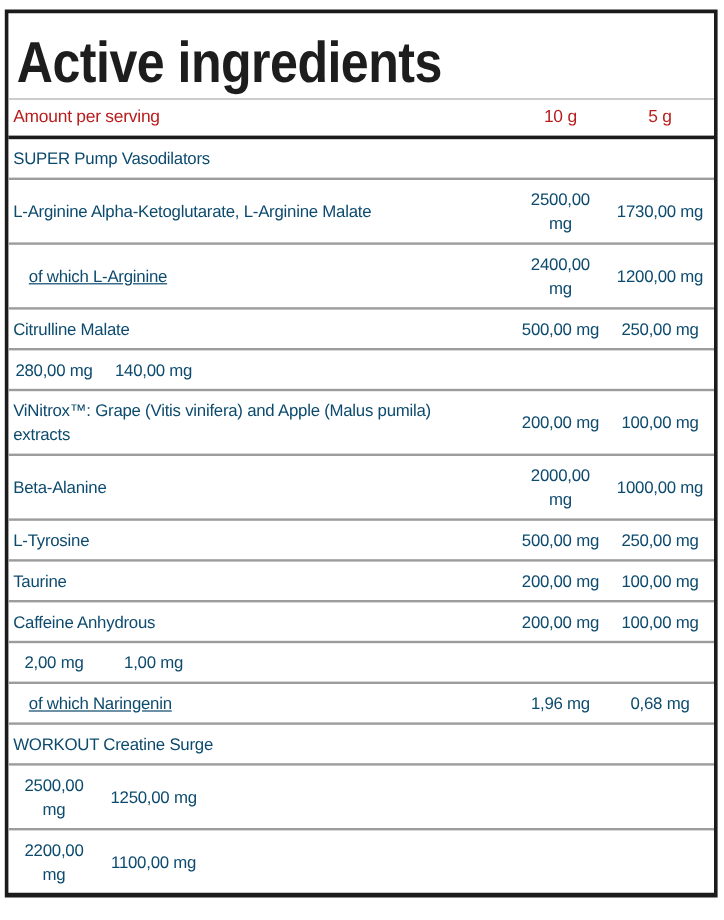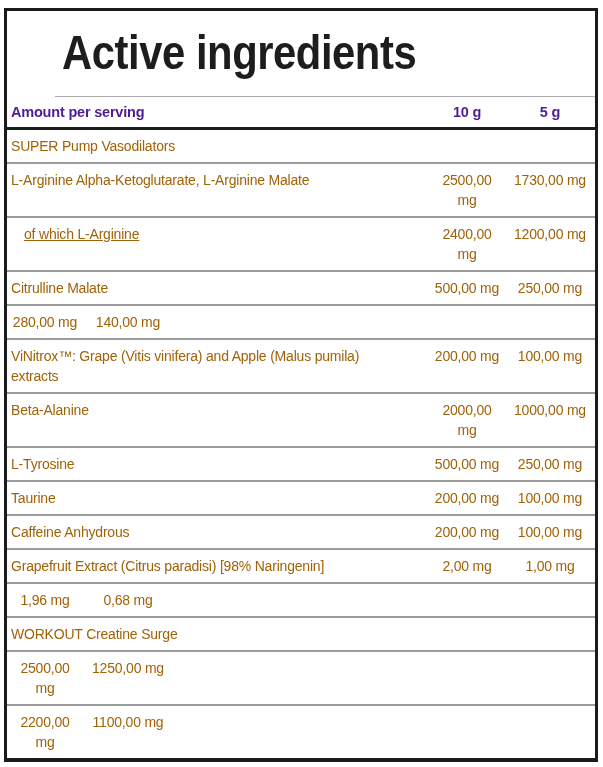--- a/index.html
+++ b/index.html
@@ -13,56 +13,55 @@
   }
   .panel {
     box-sizing: border-box;
     margin: 8px 0 0 4px;
     width: 594px;
     border: 3px solid #1b1b1b;
     border-bottom-width: 4px;
     background: #ffffff;
   }
   .title-wrap {
-    padding: 15px 8px 16px 7px;
+    padding: 15px 8px 2px 7px;
     border-bottom: 1px solid #ababab;
-    margin-left: 48px;
   }
   .title {
     display: inline-block;
     font-size: 48px;
     line-height: 1.12;
     font-weight: bold;
     color: #1d1d1d;
     letter-spacing: -0.5px;
     white-space: nowrap;
     transform: scaleX(0.87);
     transform-origin: left center;
   }
   .header-row {
     display: flex;
     align-items: flex-start;
     padding: 5px 0;
     border-bottom: 3px solid #1c1c1c;
     font-size: 14.5px;
-    font-weight: bold;
-    color: #4c1d95;
+    font-weight: normal;
+    color: #b91c1c;
     line-height: 20px;
     letter-spacing: -0.2px;
   }
   .c1 { flex: 1; padding-left: 4px; }
   .c2 { width: 76px; text-align: center; }
   .c3 { width: 90px; text-align: center; }
   .row {
     display: flex;
-    align-items: flex-start;
+    align-items: center;
     padding: 6px 0;
     border-bottom: 2px solid #9c9c9c;
     font-size: 14px;
-    color: #a16207;
+    color: #0c4a6e;
     line-height: 20px;
     letter-spacing: -0.2px;
   }
   .row:last-child { border-bottom: none; }
   .row .name {
     flex: 1;
     padding-left: 4px;
     white-space: pre-line;
   }
   .row .name.sub { padding-left: 17px; text-decoration: underline; }
@@ -129,25 +128,25 @@
         <div class="name">Taurine</div>
         <div class="val c2">200,00 mg</div>
         <div class="val c3">100,00 mg</div>
       </div>
       <div class="row">
         <div class="name">Caffeine Anhydrous</div>
         <div class="val c2">200,00 mg</div>
         <div class="val c3">100,00 mg</div>
       </div>
       <div class="row">
-        <div class="name">Grapefruit Extract (Citrus paradisi) [98% Naringenin]</div>
         <div class="val c2">2,00 mg</div>
         <div class="val c3">1,00 mg</div>
       </div>
       <div class="row">
+        <div class="name sub">of which Naringenin</div>
         <div class="val c2">1,96 mg</div>
         <div class="val c3">0,68 mg</div>
       </div>
       <div class="row section-row">
         <div class="name">WORKOUT Creatine Surge</div>
       </div>
       <div class="row">
         <div class="val c2">2500,00
 mg</div>
         <div class="val c3">1250,00 mg</div>

